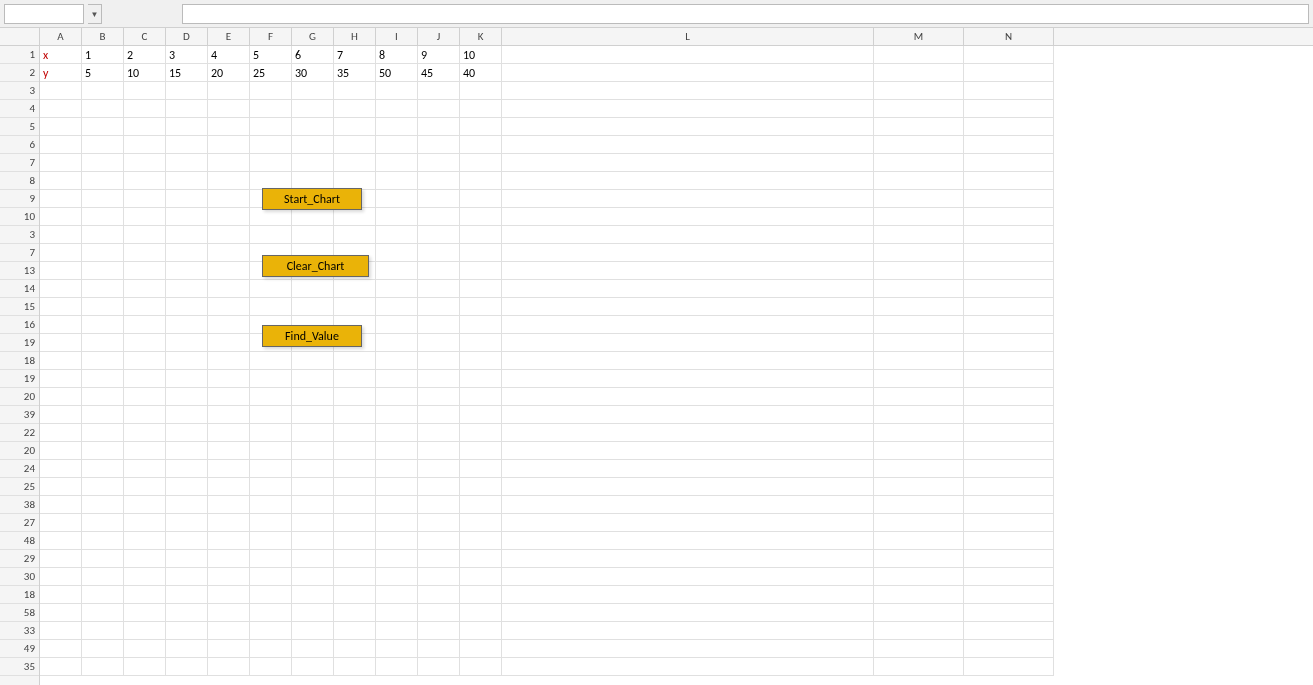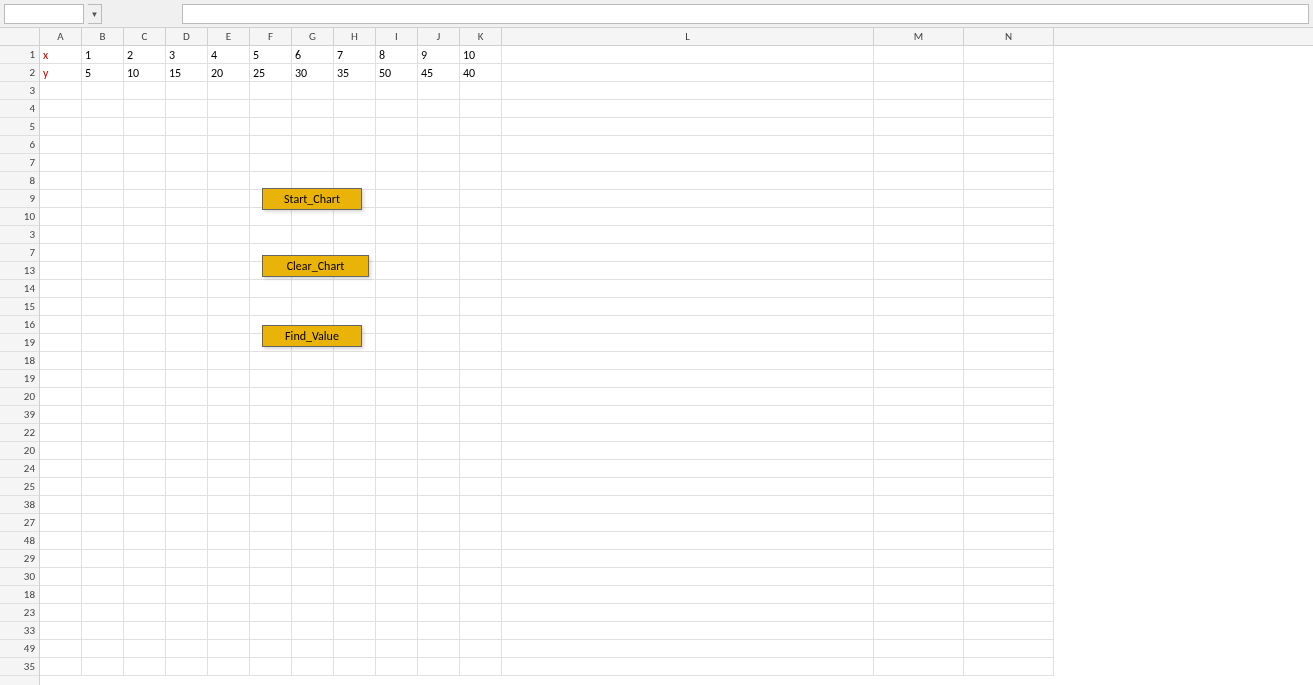--- a/index.html
+++ b/index.html
@@ -246,21 +246,21 @@
       <div class="row-num">22</div>
       <div class="row-num">20</div>
       <div class="row-num">24</div>
       <div class="row-num">25</div>
       <div class="row-num">38</div>
       <div class="row-num">27</div>
       <div class="row-num">48</div>
       <div class="row-num">29</div>
       <div class="row-num">30</div>
       <div class="row-num">18</div>
-      <div class="row-num">23</div>
+      <div class="row-num">58</div>
       <div class="row-num">33</div>
       <div class="row-num">49</div>
       <div class="row-num">35</div>
     </div>
 
   <div class="grid-container">
     <div class="grid" id="grid" style="width: 1014px; grid-template-columns: 42px 42px 42px 42px 42px 42px 42px 42px 42px 42px 42px 372px 90px 90px; grid-template-rows: 18px 18px 18px 18px 18px 18px 18px 18px 18px 18px 18px 18px 18px 18px 18px 18px 18px 18px 18px 18px 18px 18px 18px 18px 18px 18px 18px 18px 18px 18px 18px 18px 18px 18px 18px;">
         <div class="cell row-x">x</div>
         <div class="cell">1</div>
         <div class="cell">2</div>

